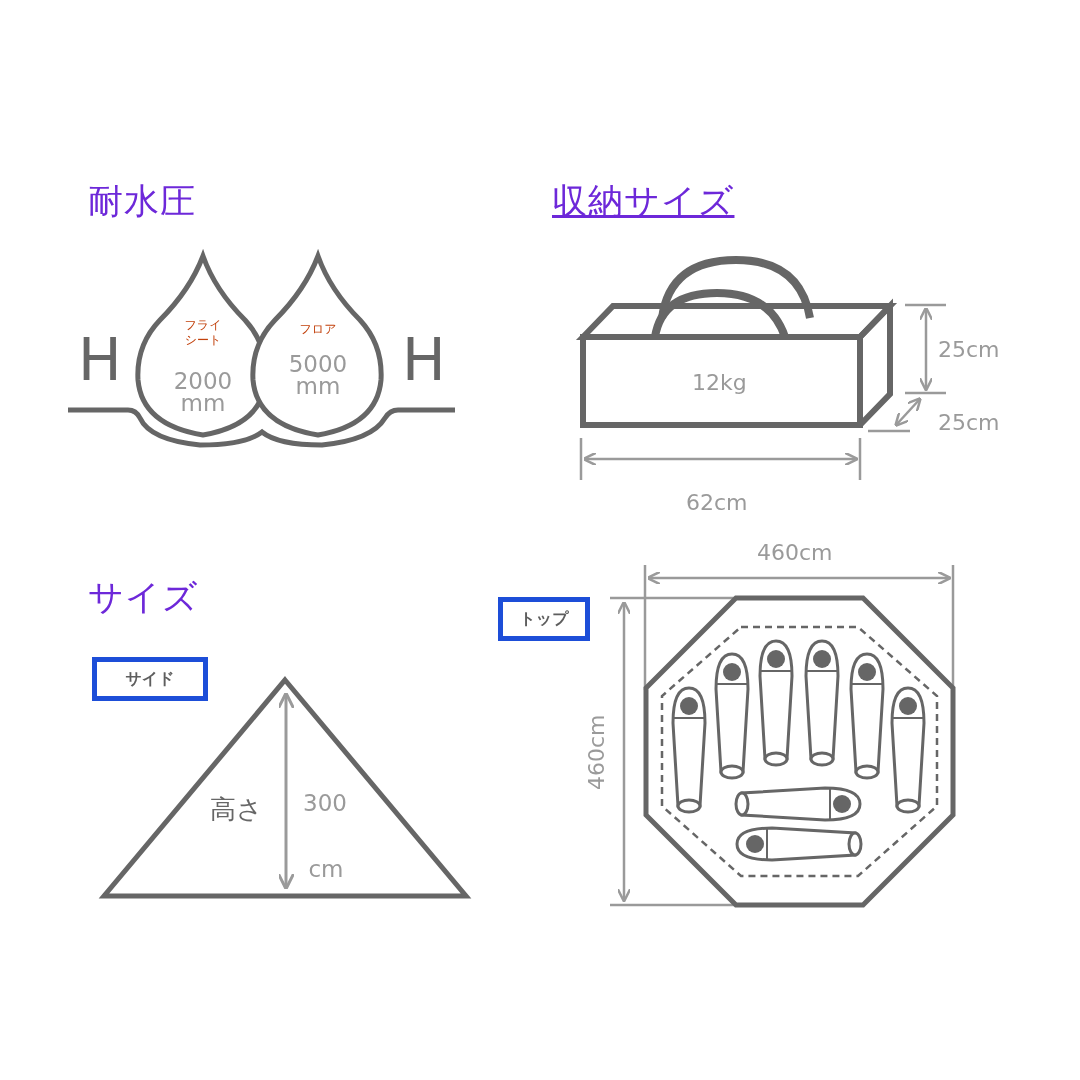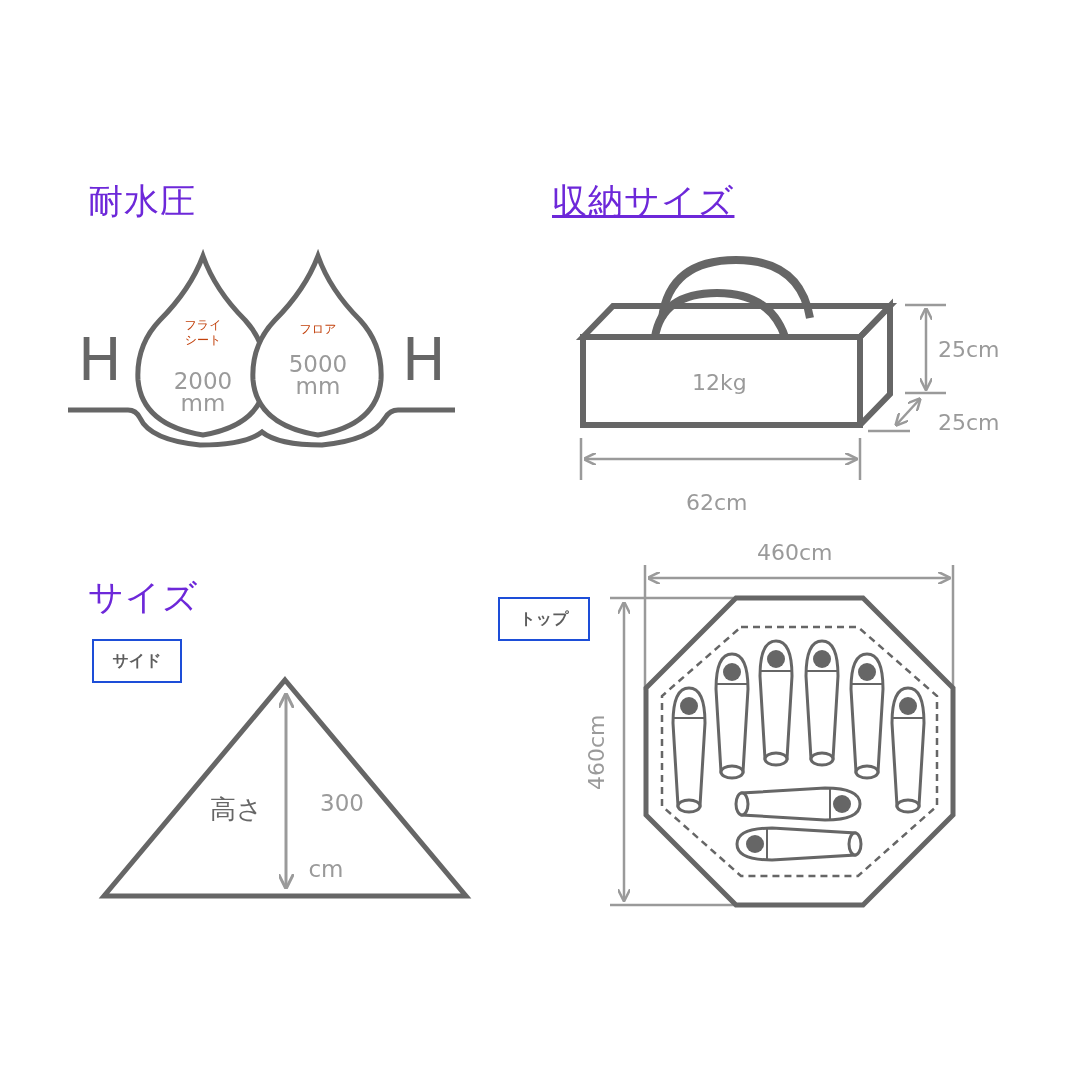--- a/index.html
+++ b/index.html
@@ -1,20 +1,20 @@
 <!DOCTYPE html>
 <html><head>
 <meta charset="utf-8">
 <style>
   html, body { margin: 0; padding: 0; background: #ffffff; }
   body { width: 1080px; height: 1080px; position: relative; overflow: hidden;
          font-family: "DejaVu Sans", "Liberation Sans", sans-serif; }
   .abs { position: absolute; }
   .heading { font-size: 35px; color: #6d28d9; letter-spacing: 1px; }
-  .tag { border: 2px solid #1d4ed8; color: #5e5e5e; font-size: 16px; font-weight: bold;
+  .tag { border: 5px solid #1d4ed8; color: #5e5e5e; font-size: 16px; font-weight: bold;
          display: flex; align-items: center; justify-content: center; box-sizing: border-box; }
   .dim { color: #9a9a9a; font-size: 22px; }
   .small { color: #c2410c; font-size: 12px; text-align: center; line-height: 15px; }
   .big { color: #9a9a9a; font-size: 23px; text-align: center; line-height: 22px; }
   svg { position: absolute; left: 0; top: 0; }
 </style>
 </head>
 <body>
 
 <svg width="1080" height="1080" viewBox="0 0 1080 1080">
@@ -139,20 +139,20 @@
   <div class="big">mm</div>
 </div>
 
 <div class="abs heading" style="left:552px;top:178px;text-decoration:underline;">収納サイズ</div>
 <div class="abs dim" style="left:692px;top:370px;">12kg</div>
 <div class="abs dim" style="left:938px;top:337px;">25cm</div>
 <div class="abs dim" style="left:938px;top:410px;">25cm</div>
 <div class="abs dim" style="left:686px;top:474px;margin-top:16px;">62cm</div>
 
 <div class="abs heading" style="left:88px;top:574px;">サイズ</div>
-<div class="abs tag" style="left:92px;top:639px;width:90px;height:44px;">サイド</div>
+<div class="abs tag" style="left:92px;top:657px;width:116px;height:44px;">サイド</div>
 <div class="abs" style="left:210px;top:792px;font-size:26px;color:#666666;">高さ</div>
-<div class="abs big" style="left:314px;top:792px;width:56px;">300</div>
+<div class="abs big" style="left:297px;top:792px;width:56px;">300</div>
 <div class="abs big" style="left:298px;top:858px;width:56px;">cm</div>
 
 <div class="abs tag" style="left:498px;top:597px;width:92px;height:44px;">トップ</div>
 <div class="abs dim" style="left:757px;top:540px;">460cm</div>
 <div class="abs dim" style="left:560px;top:738px;transform:rotate(-90deg);transform-origin:left top;top:790px;left:584px;">460cm</div>
 
 </body></html>

